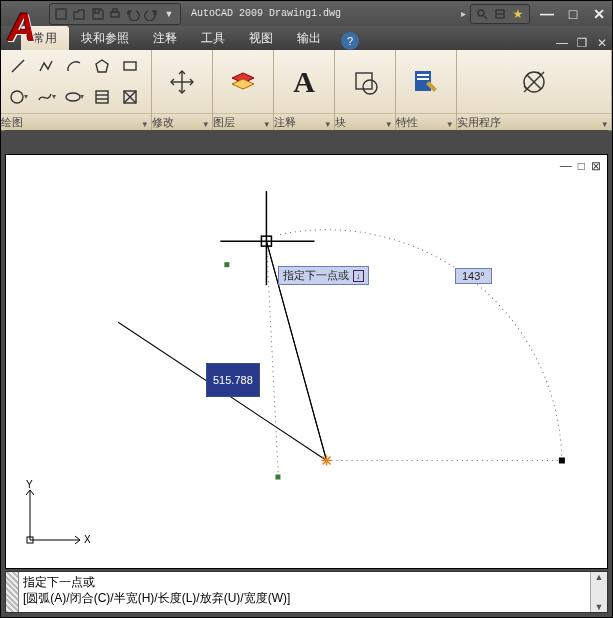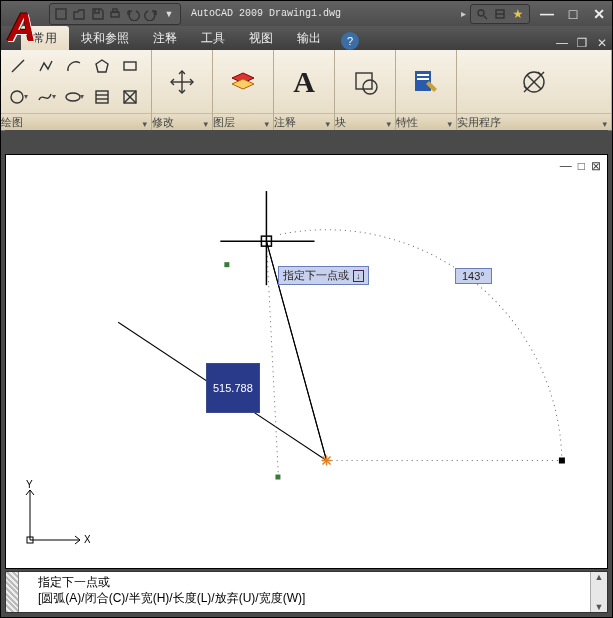--- a/index.html
+++ b/index.html
@@ -35,26 +35,26 @@
   
   .workspace{position:absolute;left:4px;right:4px;top:129px;bottom:48px;background:#4a4a4a;}
   .docwin{position:absolute;left:0;right:0;top:24px;bottom:0;background:#fff;border:1px solid #000;}
   .docwin .docctrl{position:absolute;right:6px;top:4px;display:flex;gap:6px;color:#444;font-size:12px;}
   .docctrl span{cursor:pointer;}
   .canvas{position:absolute;left:0;top:0;right:0;bottom:0;}
   .ucs{position:absolute;left:14px;bottom:18px;color:#000;font-size:10px;}
   .ucs svg{display:block;}
   
   .dynlabel{position:absolute;font-size:11px;border:1px solid #6b7db8;background:#c7d0ec;color:#222;padding:1px 4px;display:flex;align-items:center;gap:4px;white-space:nowrap;}
-  .dynval{position:absolute;font-size:11px;border:1px solid #3a4a8a;background:#2a3a8a;color:#fff;padding:18px 6px;}
+  .dynval{position:absolute;font-size:11px;border:1px solid #3a4a8a;background:#2a3a8a;color:#fff;padding:10px 6px;}
   .angbox{position:absolute;font-size:11px;border:1px solid #6b7db8;background:#c7d0ec;color:#222;padding:1px 6px;}
   
   .cmdline{position:absolute;left:4px;right:4px;bottom:4px;height:40px;background:#fff;border:1px solid #333;display:flex;}
   .cmdgrip{width:12px;background:repeating-linear-gradient(45deg,#bbb,#bbb 2px,#eee 2px,#eee 4px);border-right:1px solid #888;}
-  .cmdtext{flex:1;padding:2px 19px;font-size:12px;color:#000;line-height:16px;white-space:pre;overflow:hidden;}
+  .cmdtext{flex:1;padding:2px 4px;font-size:12px;color:#000;line-height:16px;white-space:pre;overflow:hidden;}
   .cmdscroll{width:16px;background:#e8e8e8;border-left:1px solid #aaa;display:flex;flex-direction:column;justify-content:space-between;align-items:center;font-size:9px;color:#555;}
   
   .ico{stroke:#333;stroke-width:1.4;fill:none;}
 </style>
 </head>
 <body>
 
 <div class="window">
 
   <div class="bigA">

